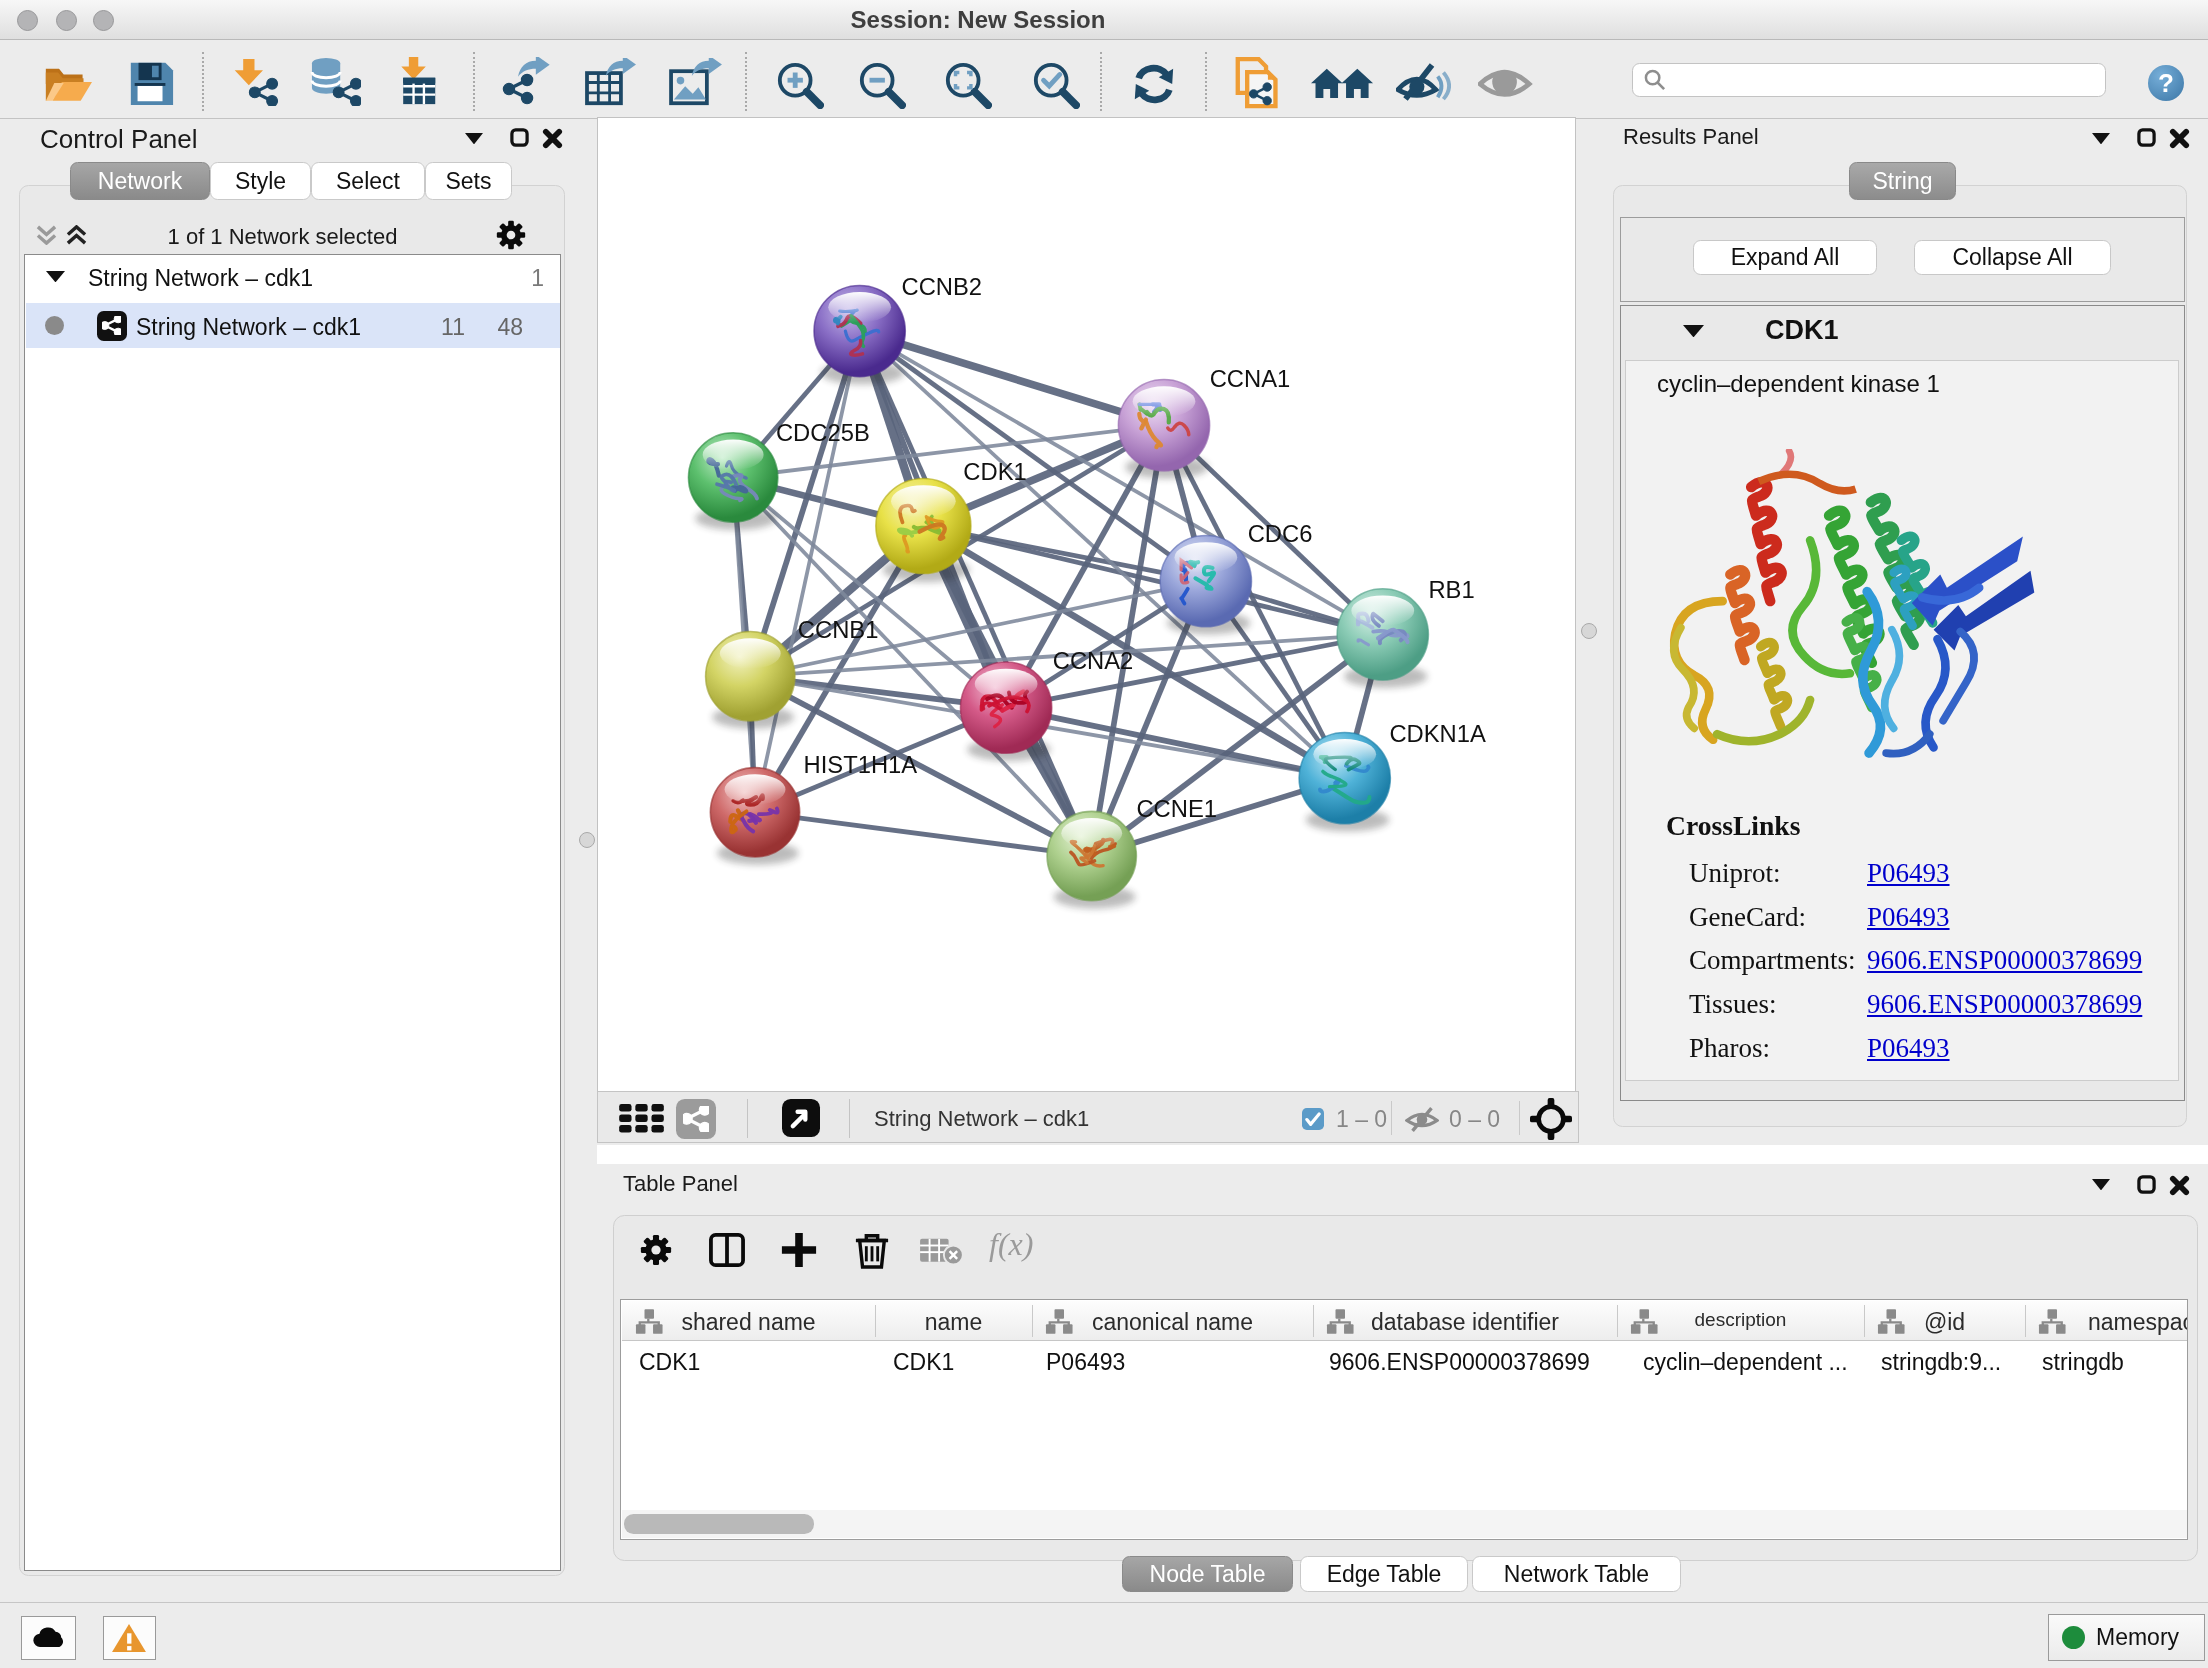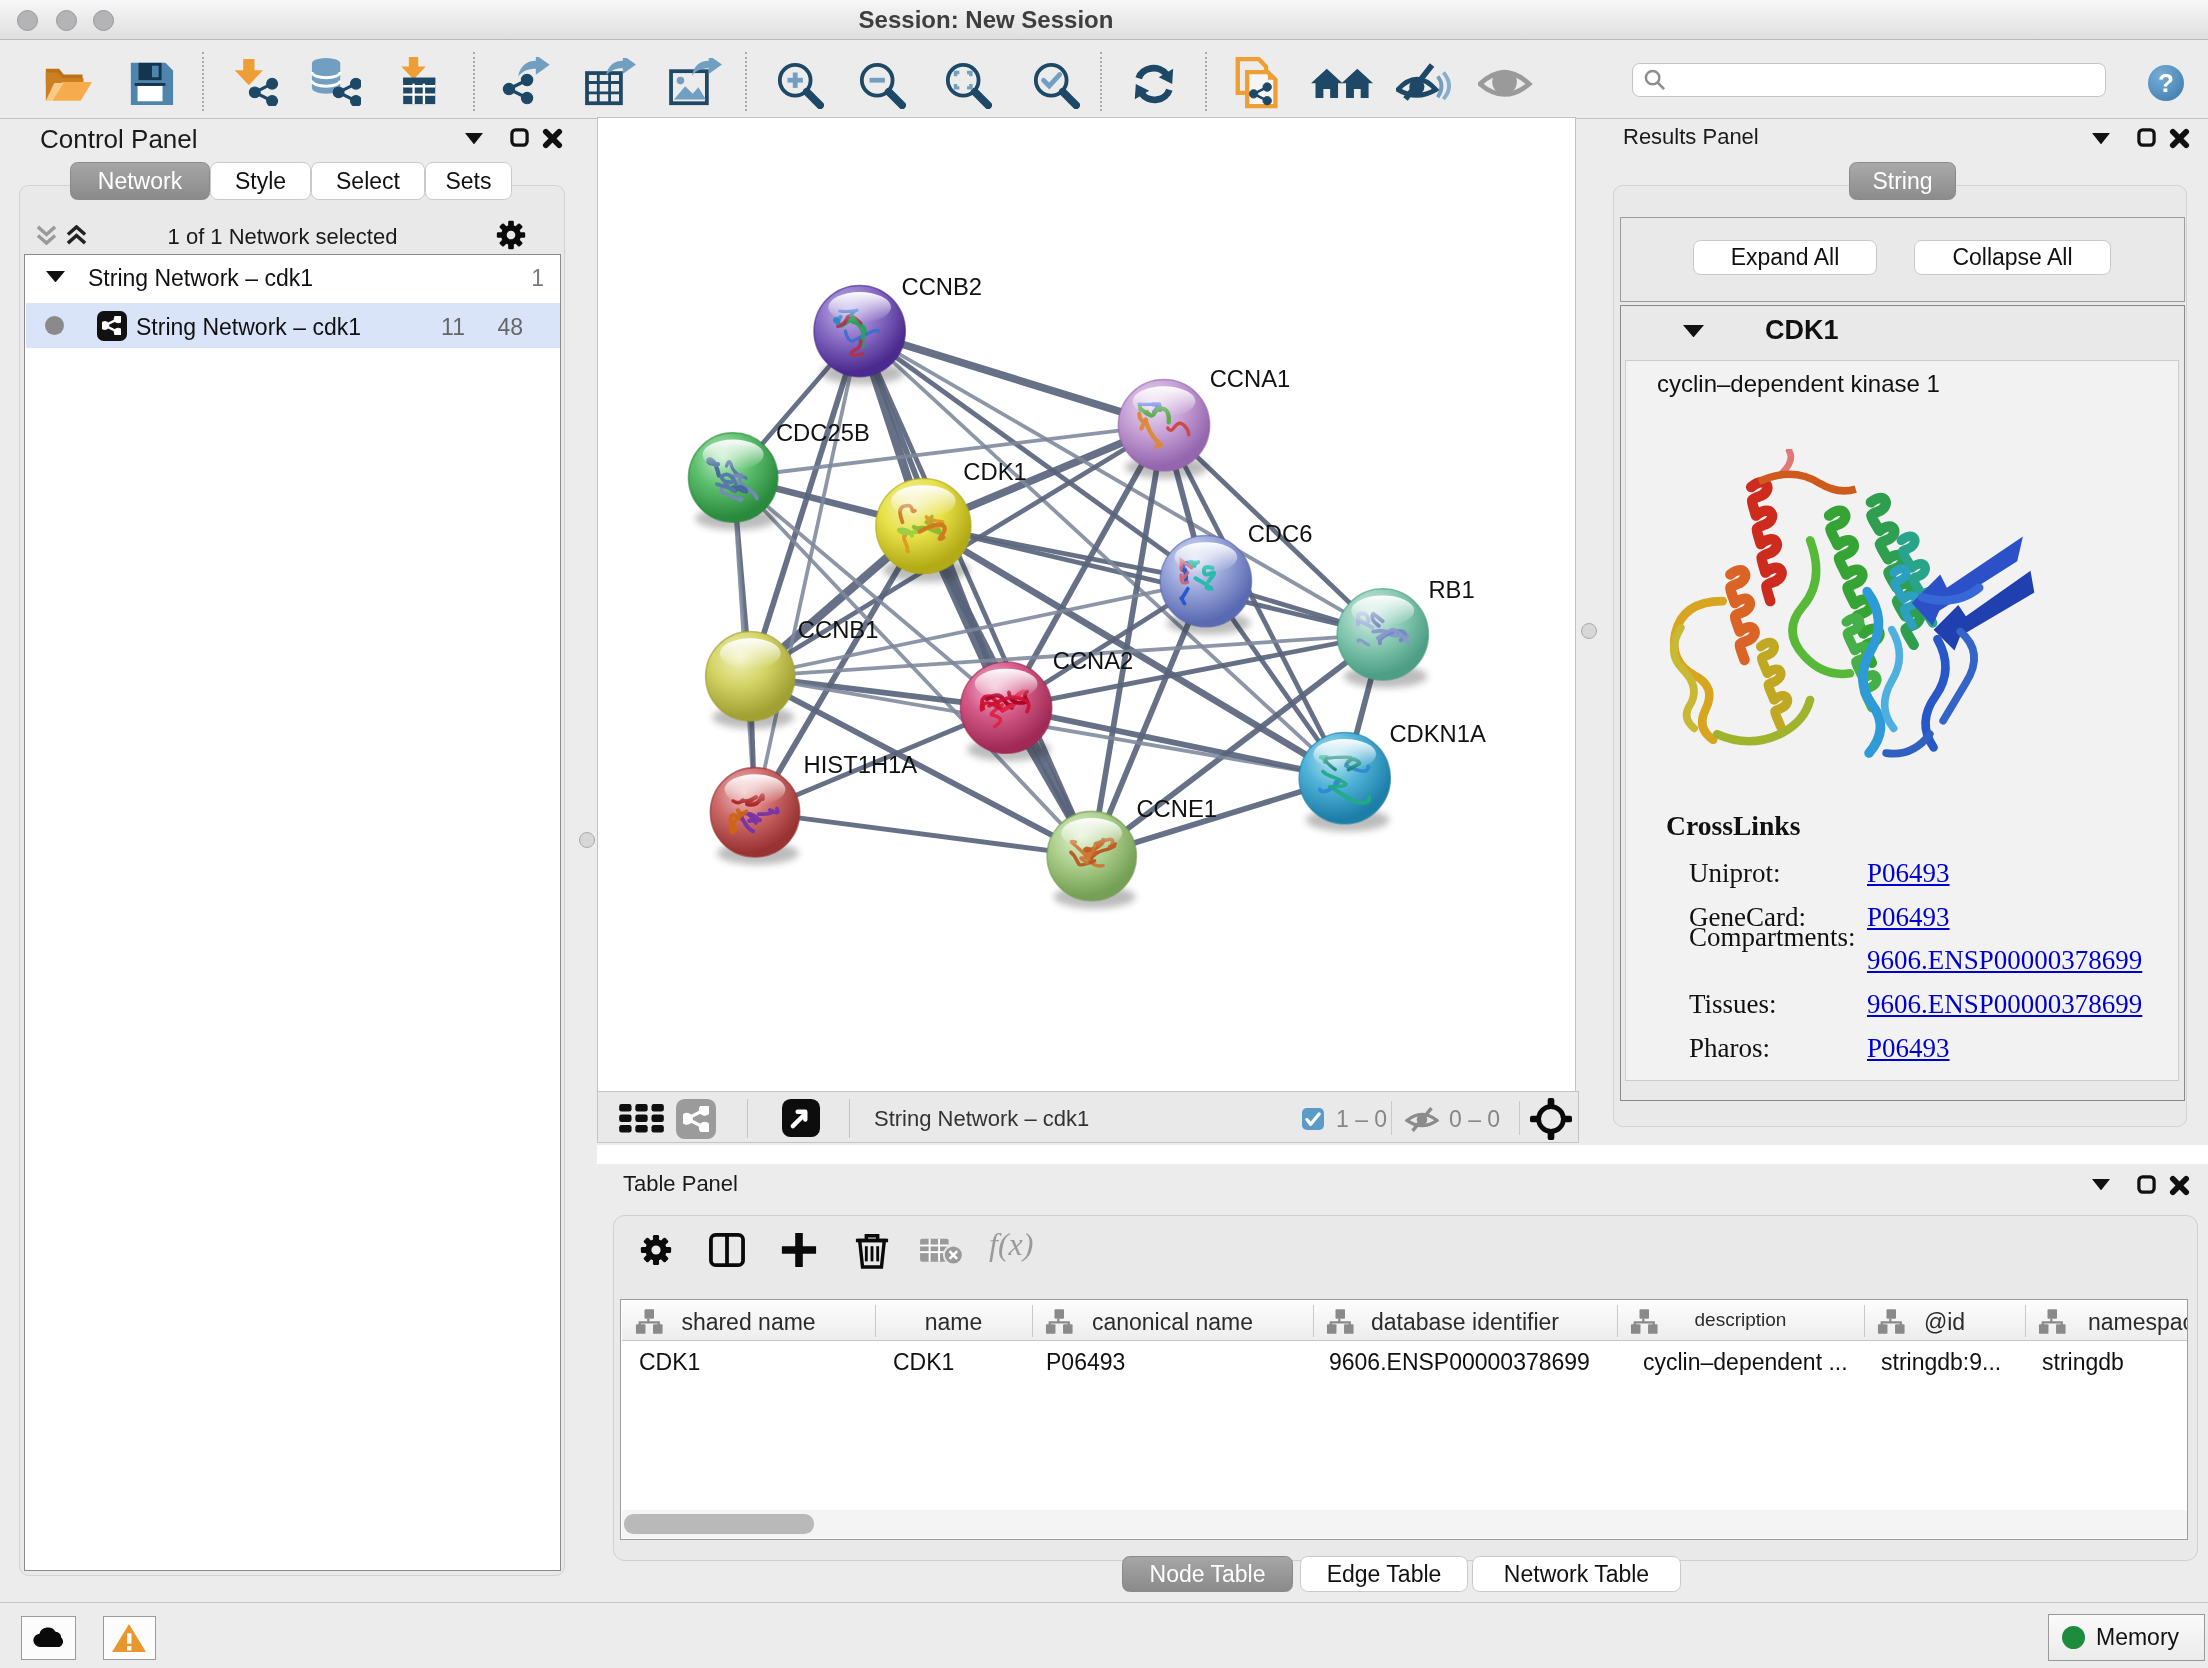--- a/index.html
+++ b/index.html
@@ -1,17 +1,17 @@
 <!DOCTYPE html>
 <html style="font-size:15px"><head><meta charset="utf-8"><style>*{margin:0;padding:0;box-sizing:border-box}body{font-family:"Liberation Sans",sans-serif;background:#ececec;width:2208px;height:1668px;position:relative;overflow:hidden}.abs{position:absolute}</style></head><body>
 <div class="abs" style="left:0;top:0;width:2208px;height:40px;background:linear-gradient(#f7f7f7,#dfdfdf);border-bottom:1.9px solid #b9b9b9"></div>
 <div class="abs" style="left:17px;top:9.5px;width:21px;height:21px;border-radius:50%;background:#b4b4b6;border:1px solid #98989a"></div>
 <div class="abs" style="left:56px;top:9.5px;width:21px;height:21px;border-radius:50%;background:#b4b4b6;border:1px solid #98989a"></div>
 <div class="abs" style="left:93px;top:9.5px;width:21px;height:21px;border-radius:50%;background:#b4b4b6;border:1px solid #98989a"></div>
-<div class="abs" style="left:8px;top:5.7px;width:1956px;text-align:center;font-size:24px;font-weight:600;color:#3e3e3e">Session: New Session</div>
+<div class="abs" style="left:0;top:5.7px;width:1956px;text-align:center;font-size:24px;font-weight:600;color:#3e3e3e">Session: New Session</div>
 <div class="abs" style="left:0;top:40px;width:2208px;height:79px;background:#ececec;border-bottom:1.9px solid #c3c3c3"></div>
 <svg style="position:absolute;left:43px;top:59px" width="49" height="46" viewBox="0 0 52 48" xmlns="http://www.w3.org/2000/svg">
     <path d="M3 10 h14 l5 6 h20 v10 H3 z" fill="#bc7118"></path>
     <path d="M3 44 V14 h13 l5 6 h22 v6 z" fill="#c97f22"></path>
     <path d="M10 44 L20 24 h32 L40 44 z" fill="#f6ab4d"></path>
     <path d="M3 44 L12 25 h10 L10 44 z" fill="#fbc988"></path>
   </svg>
 <svg style="position:absolute;left:127px;top:59px" width="48" height="48" viewBox="0 0 50 50" xmlns="http://www.w3.org/2000/svg">
     <path d="M4 4 h36 l8 8 v36 H4 z" fill="#4f85ad"></path>
     <rect x="12" y="4" width="24" height="18" fill="#14354f"></rect>
@@ -621,21 +621,21 @@
     <path d="M276 156 q36 10 60 -10" fill="none" stroke="#3868d8" stroke-width="9" stroke-linecap="round"></path>
     <path d="M292 200 q18 32 -2 60 q-20 28 -2 54" fill="none" stroke="#2858c8" stroke-width="9" stroke-linecap="round"></path>
     <path d="M316 192 q26 22 6 54 l-24 40" fill="none" stroke="#3464c8" stroke-width="8" stroke-linecap="round"></path>
     <path d="M284 300 q-18 24 -46 20" fill="none" stroke="#3060c0" stroke-width="8" stroke-linecap="round"></path>
   </svg>
 <div class="abs" style="left:1666px;top:810px;font-family:'Liberation Serif',serif;font-size:27.6px;font-weight:bold;color:#111111">CrossLinks</div>
 <div class="abs" style="left:1689px;top:858px;font-family:'Liberation Serif',serif;font-size:27px;color:#111111">Uniprot:</div>
 <div class="abs" style="left:1867px;top:858px;font-family:'Liberation Serif',serif;font-size:27px;color:#0000cc;text-decoration:underline">P06493</div>
 <div class="abs" style="left:1689px;top:902px;font-family:'Liberation Serif',serif;font-size:27px;color:#111111">GeneCard:</div>
 <div class="abs" style="left:1867px;top:902px;font-family:'Liberation Serif',serif;font-size:27px;color:#0000cc;text-decoration:underline">P06493</div>
-<div class="abs" style="left:1689px;top:922px;font-family:'Liberation Serif',serif;font-size:27px;color:#111111">Compartments:</div>
+<div class="abs" style="left:1689px;top:945px;font-family:'Liberation Serif',serif;font-size:27px;color:#111111">Compartments:</div>
 <div class="abs" style="left:1867px;top:945px;font-family:'Liberation Serif',serif;font-size:27px;color:#0000cc;text-decoration:underline">9606.ENSP00000378699</div>
 <div class="abs" style="left:1689px;top:989px;font-family:'Liberation Serif',serif;font-size:27px;color:#111111">Tissues:</div>
 <div class="abs" style="left:1867px;top:989px;font-family:'Liberation Serif',serif;font-size:27px;color:#0000cc;text-decoration:underline">9606.ENSP00000378699</div>
 <div class="abs" style="left:1689px;top:1033px;font-family:'Liberation Serif',serif;font-size:27px;color:#111111">Pharos:</div>
 <div class="abs" style="left:1867px;top:1033px;font-family:'Liberation Serif',serif;font-size:27px;color:#0000cc;text-decoration:underline">P06493</div>
 <div class="abs" style="left:597px;top:1145px;width:1611px;height:19px;background:#ffffff"></div>
 <div class="abs" style="left:597px;top:1164px;width:1611px;height:438px;background:#ececec"></div>
 <div class="abs" style="left:623px;top:1171px;font-size:22px;color:#1a1a1a">Table Panel</div>
 <svg style="position:absolute;left:2092px;top:1179px" width="18" height="11.4" viewBox="0 0 19 12" xmlns="http://www.w3.org/2000/svg">
     <path d="M0 0 h19 L9.5 12 z" fill="#111111"></path>

